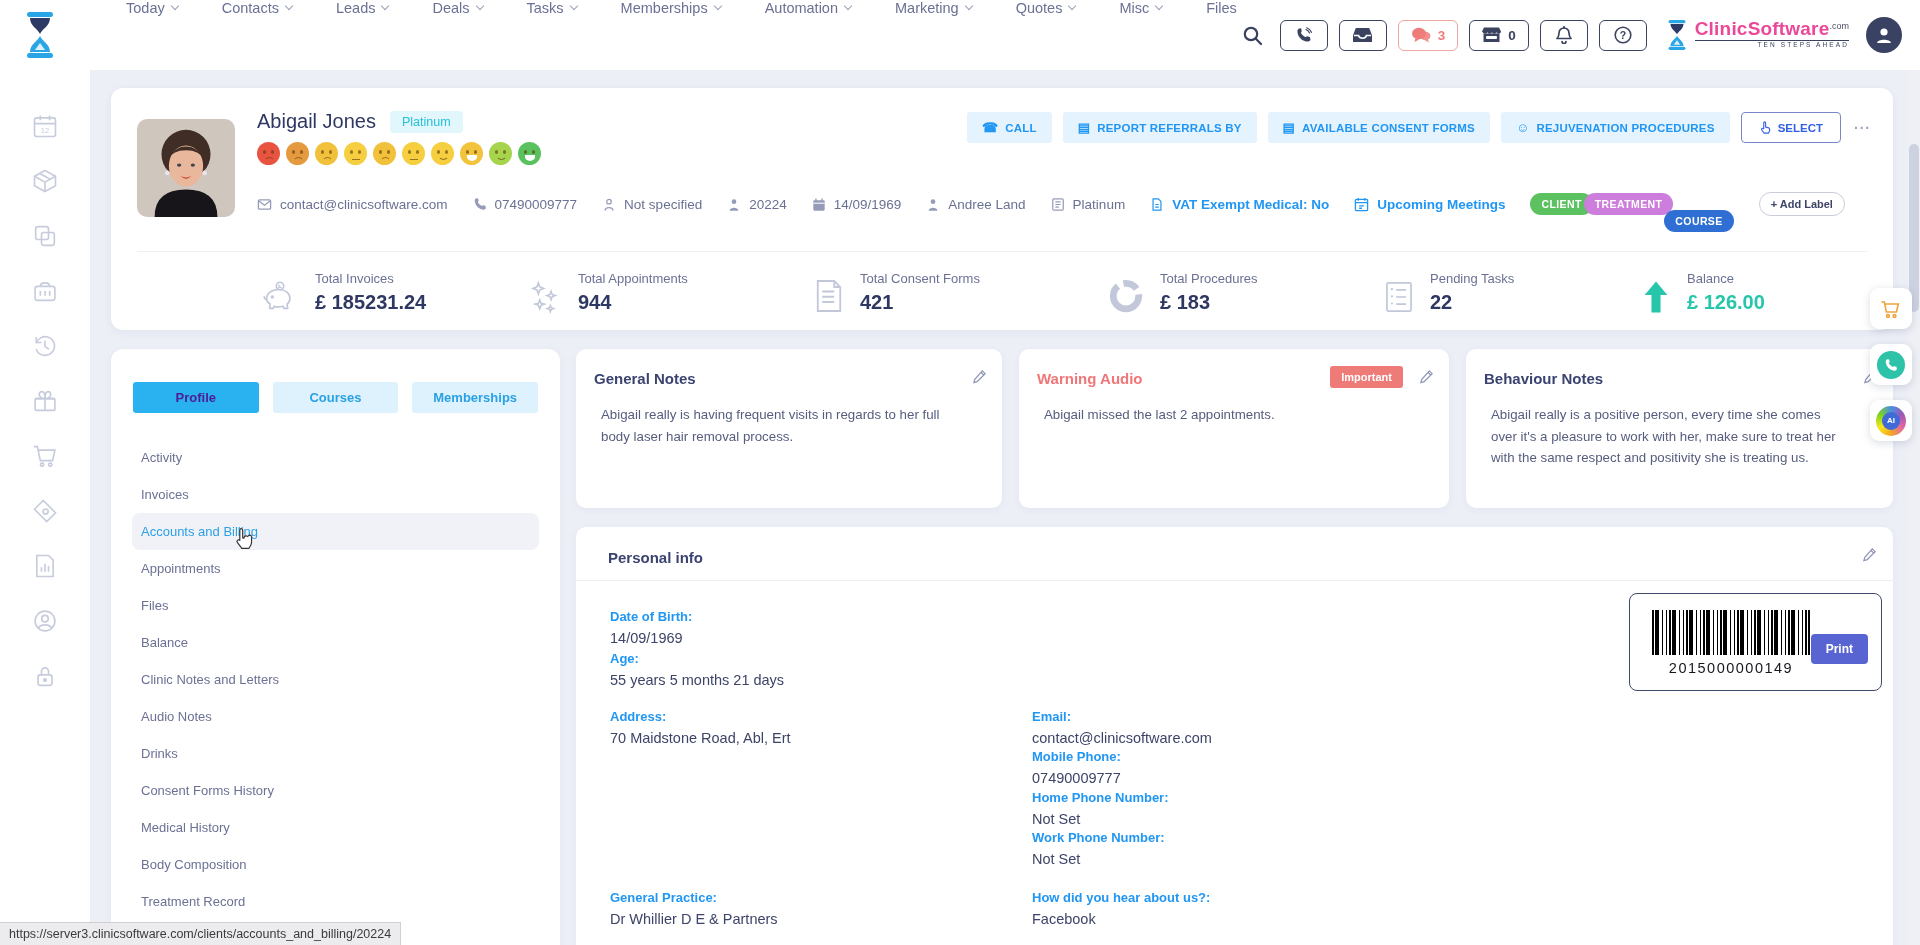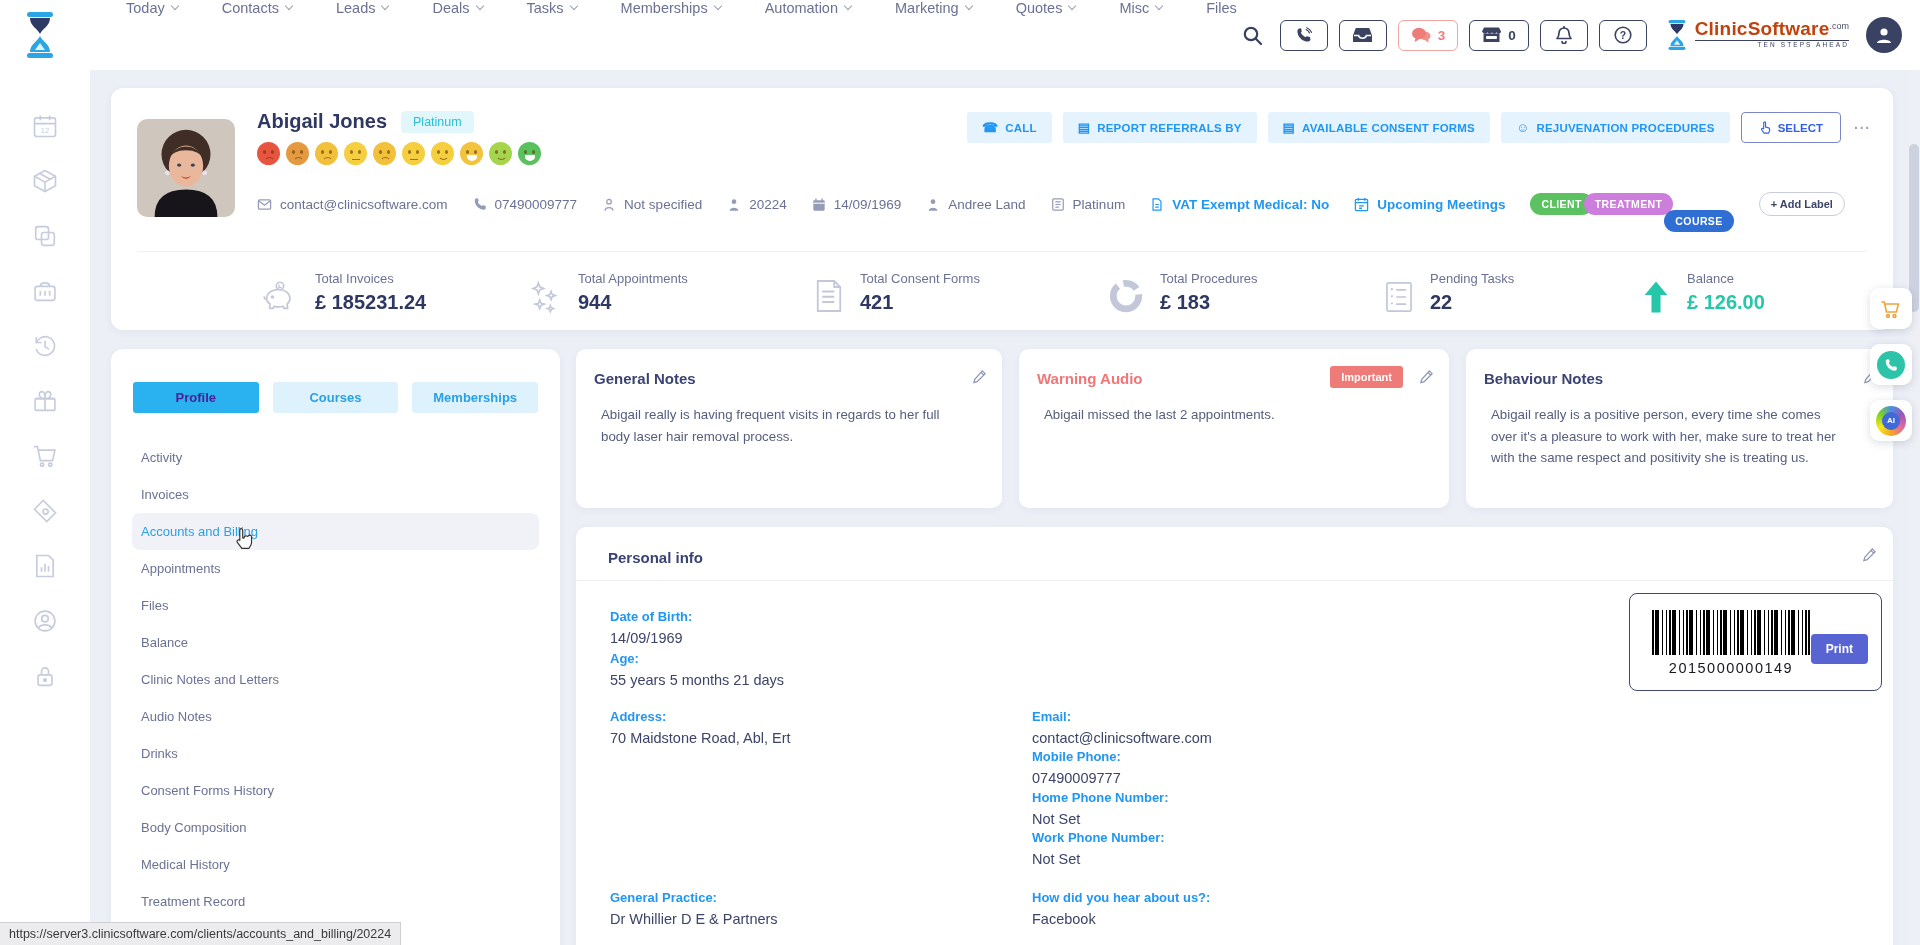--- a/index.html
+++ b/index.html
@@ -12,34 +12,34 @@
   .logo-box{position:absolute;left:16px;top:7px;width:48px;height:56px;display:flex;align-items:center;justify-content:center;}
   .main-nav{position:absolute;left:126px;top:0;height:70px;display:flex;align-items:flex-start;gap:44px;color:#6b7194;font-size:14.5px;}
   .nav-item{display:flex;align-items:center;cursor:pointer;white-space:nowrap;}
   .caret{display:inline-block;width:6px;height:6px;border-right:1.6px solid #9aa0bb;border-bottom:1.6px solid #9aa0bb;transform:rotate(45deg);margin-left:7px;margin-top:-4px;}
   .top-right{position:absolute;right:18px;top:0;height:70px;display:flex;align-items:center;gap:11px;}
   .search-btn{margin-right:6px;color:#39415f;cursor:pointer;}
   .icon-btn{height:31px;min-width:48px;padding:0 12px;border:1.6px solid #3b4361;border-radius:6px;background:#fff;display:flex;align-items:center;justify-content:center;gap:7px;color:#3b4361;font-size:13.5px;font-weight:bold;cursor:pointer;}
   .icon-btn.alert{border-color:#f0a6a2;color:#ee7d79;}
   .brand{display:flex;align-items:flex-start;gap:5px;margin:0 6px;cursor:pointer;}
   .brand-text{line-height:1;}
-  .brand-name{font-size:19px;color:#c2410c;font-weight:600;letter-spacing:.2px;}
+  .brand-name{font-size:19px;color:#ec4899;font-weight:600;letter-spacing:.2px;}
   .brand-tld{font-size:9px;color:#4a4e60;vertical-align:super;}
   .brand-tag{font-size:6.5px;color:#39415f;letter-spacing:2.1px;text-align:right;margin-top:2px;border-top:1px solid #39415f;padding-top:1px;}
   .avatar-btn{width:36px;height:36px;border-radius:50%;background:#394263;display:flex;align-items:center;justify-content:center;cursor:pointer;}
 
   
   .sidebar{position:absolute;left:0;top:70px;width:90px;height:875px;background:#fff;display:flex;flex-direction:column;align-items:center;padding-top:42px;gap:27px;}
   .side-icon{width:28px;height:28px;color:#c7ccdd;cursor:pointer;flex:0 0 auto;}
 
   
   .client-card{position:absolute;left:111px;top:88px;width:1782px;height:242px;background:#fff;border-radius:12px;box-shadow:0 2px 8px rgba(44,56,105,.06);}
   .avatar-photo{position:absolute;left:26px;top:31px;width:98px;height:98px;border-radius:10px;overflow:hidden;}
   .client-name-row{position:absolute;left:146px;top:22px;display:flex;align-items:center;gap:14px;}
-  .client-name{font-size:20px;color:#2f3862;font-weight:700;}
+  .client-name{font-size:20px;color:#2f3862;font-weight:400;}
   .tier-badge{background:#e2f7fb;color:#28c1d6;font-size:12.5px;padding:4px 12px;border-radius:4px;cursor:pointer;}
   .mood-scale{position:absolute;left:146px;top:54px;display:flex;gap:6px;}
   .mood{width:23px;height:23px;border-radius:50%;position:relative;cursor:pointer;}
   .mood::before{content:"";position:absolute;width:3px;height:3.5px;border-radius:50%;background:rgba(95,55,5,.6);left:6px;top:8px;box-shadow:8px 0 0 rgba(95,55,5,.6);}
   .mood.sad::after{content:"";position:absolute;left:7px;top:14.5px;width:9px;height:5px;border:1.6px solid rgba(95,55,5,.6);border-bottom:none;border-left-color:transparent;border-right-color:transparent;border-radius:50% 50% 0 0/100% 100% 0 0;}
   .mood.neutral::after{content:"";position:absolute;left:8px;top:16.5px;width:8px;border-top:1.7px solid rgba(95,55,5,.6);}
   .mood.smile::after{content:"";position:absolute;left:7px;top:12px;width:9px;height:5px;border:1.6px solid rgba(95,55,5,.6);border-top:none;border-left-color:transparent;border-right-color:transparent;border-radius:0 0 50% 50%/0 0 100% 100%;}
   .mood.grin::after{content:"";position:absolute;left:6.5px;top:13px;width:10px;height:6px;background:#fff;border-radius:0 0 9px 9px/0 0 7px 7px;}
   .contact-row{position:absolute;left:146px;top:88px;display:flex;align-items:center;gap:25px;font-size:13.5px;color:#6b7194;white-space:nowrap;}
   .c-item{display:flex;align-items:center;gap:8px;cursor:default;}
@@ -444,22 +444,22 @@
       <div class="menu-item">Activity</div>
       <div class="menu-item">Invoices</div>
       <div class="menu-item active">Accounts and Billing</div>
       <div class="menu-item">Appointments</div>
       <div class="menu-item">Files</div>
       <div class="menu-item">Balance</div>
       <div class="menu-item">Clinic Notes and Letters</div>
       <div class="menu-item">Audio Notes</div>
       <div class="menu-item">Drinks</div>
       <div class="menu-item">Consent Forms History</div>
+      <div class="menu-item">Medical History</div>
       <div class="menu-item">Body Composition</div>
-      <div class="menu-item">Medical History</div>
       <div class="menu-item">Treatment Record</div>
       <div class="menu-item">Recommended Products</div>
     </div>
 </section>
 
 <section class="note-card" style="left:576px;width:426px">
   <div class="note-title">General Notes</div>
   <span class="note-pencil">
     <svg width="15" height="15" viewBox="0 0 16 16" fill="none" stroke="currentColor" stroke-width="1.3">
         <path d="M11 2l3 3-8.5 8.5L2 14.5l1-3.5zM9.5 3.5l3 3"></path>

